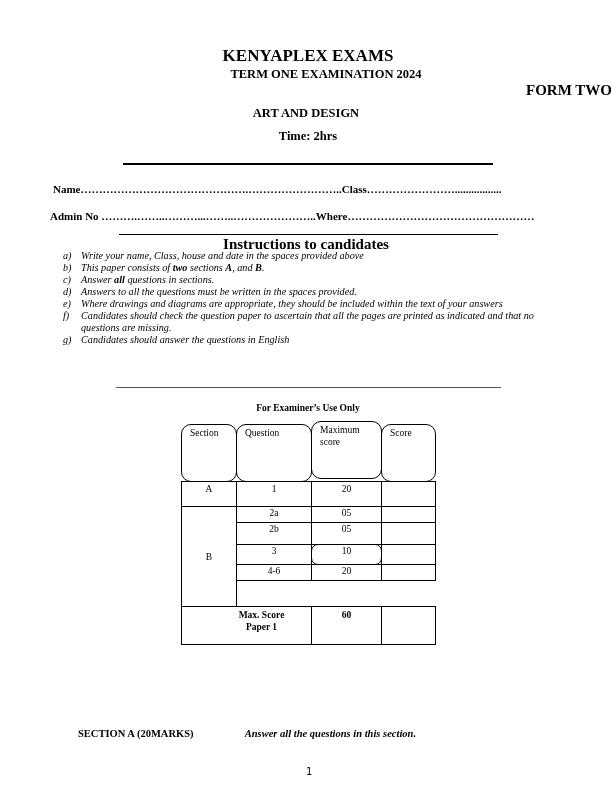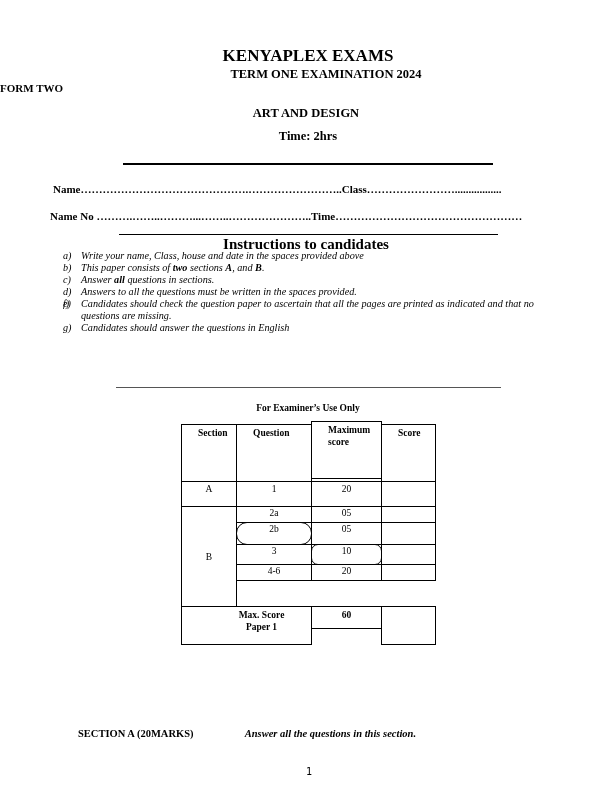--- a/index.html
+++ b/index.html
@@ -3,65 +3,65 @@
 <meta charset="utf-8">
 <style>
   html, body { margin:0; padding:0; background:#ffffff; }
   body { width:612px; height:792px; position:relative; overflow:hidden;
          font-family:"Liberation Serif", "DejaVu Serif", serif; color:#000; }
   .abs { position:absolute; }
   .b { font-weight:bold;margin-left:32px; }
   .i { font-style:italic; }
   .title { left:0; width:616px; top:46px; font-size:17px; font-weight:bold; text-align:center; }
   .sub1 { left:0; width:652px; top:67px; font-size:12.5px; font-weight:bold; text-align:center; }
-  .sub2 { left:0; width:612px; top:82px; font-size:11px; font-weight:bold; text-align:left; }
+  .sub2 { left:0; width:612px; top:82px; font-size:15px; font-weight:bold; text-align:right; }
   .subj { left:0; width:612px; top:106px; font-size:12.5px; font-weight:bold; text-align:center; }
   .time { left:0; width:616px; top:129px; font-size:12.5px; font-weight:bold; text-align:center; }
   .rule { position:absolute; background:#000; }
   .field-line { left:53px; font-size:11px; font-weight:bold; white-space:nowrap; letter-spacing:0px; }
   .instr-title { left:0; width:612px; top:236px; font-size:15px; font-weight:bold; text-align:center; }
   .instr { left:63px; width:510px; font-size:10.2px; font-style:italic; line-height:12px; }
   .instr li { list-style:none; position:relative; padding-left:18px; }
   .instr .lbl { position:absolute; left:0; top:0; }
   .exam-title { left:0; width:616px; top:403px; font-size:9.5px; font-weight:bold; text-align:center; }
   .tbl { position:absolute; }
   .cell { position:absolute; border:1.2px solid #000; box-sizing:border-box; font-size:9.5px; }
-  .hdr { font-weight:bold; padding:2px 16px; line-height:12px; }
+  .hdr { font-weight:normal; padding:2px 8px; line-height:12px;border-radius:10px; }
   .cv { text-align:center; line-height:14px; }
   .section-a { left:46px; top:728px; font-size:10.5px; white-space:nowrap; }
   .page-num { left:0; width:618px; top:766px; font-size:10px; text-align:center;
               font-family:"DejaVu Sans Mono", "Liberation Mono", monospace; }
 </style>
 </head>
 <body>
 
 <div class="abs title">KENYAPLEX EXAMS</div>
 <div class="abs sub1">TERM ONE EXAMINATION 2024</div>
 <div class="abs sub2">FORM TWO</div>
 <div class="abs subj">ART AND DESIGN</div>
 <div class="abs time">Time: 2hrs</div>
 
 <div class="rule" style="left:123px; top:163px; width:370px; height:1.5px;"></div>
 
 <div class="abs field-line" style="top:183px; left:53px;">
   <span>Name</span><span>……………………………………….……………………..</span><span>Class</span><span>…………………….................</span>
 </div>
 <div class="abs field-line" style="top:210px; left:50px;">
-  <span>Name No</span>&nbsp;<span>……….……..………...……..…………………..</span><span>Time</span><span>……………………………………………</span>
+  <span>Admin No</span>&nbsp;<span>……….……..………...……..…………………..</span><span>Where</span><span>……………………………………………</span>
 </div>
 
 <div class="rule" style="left:119px; top:234px; width:379px; height:1px;"></div>
 
 <div class="abs instr-title">Instructions to candidates</div>
 <ul class="abs instr" style="top:250px; margin:0; padding:0;">
   <li><span class="lbl">a)</span><span>Write your name, Class, house  and date in the spaces provided above</span></li>
   <li><span class="lbl">b)</span><span>This paper consists of </span><b>two</b><span> sections </span><b>A</b><span>, and </span><b>B</b><span>.</span></li>
   <li><span class="lbl">c)</span><span>Answer </span><b>all</b><span> questions in sections.</span></li>
   <li><span class="lbl">d)</span><span>Answers to all the questions must be written in the spaces provided.</span></li>
-  <li><span class="lbl">e)</span></li>
+  <li><span class="lbl">e)</span><span>Where drawings and diagrams are appropriate, they should be included within the text of your answers</span></li>
   <li><span class="lbl">f)</span><span>Candidates should check the question paper to ascertain that all the pages are printed as indicated and that no questions are missing.</span></li>
   <li><span class="lbl">g)</span><span>Candidates should answer the questions in English</span></li>
 </ul>
 
 <div class="rule" style="left:116px; top:387px; width:385px; height:1px; background:#555;"></div>
 
 <div class="abs exam-title">For Examiner’s Use Only</div>
 
 <div class="tbl" style="left:0; top:0;">
 
@@ -76,37 +76,37 @@
   <div class="cell cv" style="left:381px; top:481px; width:55px; height:26px;"></div>
 
   <div class="cell" style="left:181px; top:506px; width:56px; height:101px; display:flex; align-items:center; justify-content:center;">
     <span style="font-size:9.5px;">B</span>
   </div>
 
   <div class="cell cv" style="left:236px; top:506px; width:76px; height:17px; line-height:13px;">2a</div>
   <div class="cell cv" style="left:311px; top:506px; width:71px; height:17px; line-height:13px;">05</div>
   <div class="cell cv" style="left:381px; top:506px; width:55px; height:17px;"></div>
 
-  <div class="cell cv" style="left:236px; top:522px; width:76px; height:23px; line-height:13px;border-radius:11px;">2b</div>
+  <div class="cell cv" style="left:236px; top:522px; width:76px; height:23px; line-height:13px;">2b</div>
   <div class="cell cv" style="left:311px; top:522px; width:71px; height:23px; line-height:13px;">05</div>
   <div class="cell cv" style="left:381px; top:522px; width:55px; height:23px;"></div>
 
   <div class="cell cv" style="left:236px; top:544px; width:76px; height:21px; line-height:13px;">3</div>
   <div class="cell cv" style="left:311px; top:544px; width:71px; height:21px; line-height:13px;border-radius:7px;">10</div>
   <div class="cell cv" style="left:381px; top:544px; width:55px; height:21px;"></div>
 
   <div class="cell cv" style="left:236px; top:564px; width:76px; height:17px; line-height:13px;">4-6</div>
   <div class="cell cv" style="left:311px; top:564px; width:71px; height:17px; line-height:13px;">20</div>
   <div class="cell cv" style="left:381px; top:564px; width:55px; height:17px;"></div>
 
   <div class="cell" style="left:181px; top:606px; width:131px; height:39px; text-align:center; font-weight:bold; line-height:12px; padding-top:2px; padding-left:30px;">
     <div>Max. Score</div>
     <div>Paper 1</div>
   </div>
-  <div class="cell" style="left:311px; top:606px; width:71px; height:23px; text-align:center; font-weight:bold; padding-top:2px; line-height:12px;">60</div>
+  <div class="cell" style="left:311px; top:606px; width:71px; height:39px; text-align:center; font-weight:bold; padding-top:2px; line-height:12px;">60</div>
   <div class="cell" style="left:381px; top:606px; width:55px; height:39px;"></div>
 </div>
 
 <div class="abs section-a">
   <span class="b">SECTION A (20MARKS)</span>
   <span style="display:inline-block; width:14px;"></span>
   <span class="b i">Answer all the questions in this section.</span>
 </div>
 
 <div class="abs page-num">1</div>

